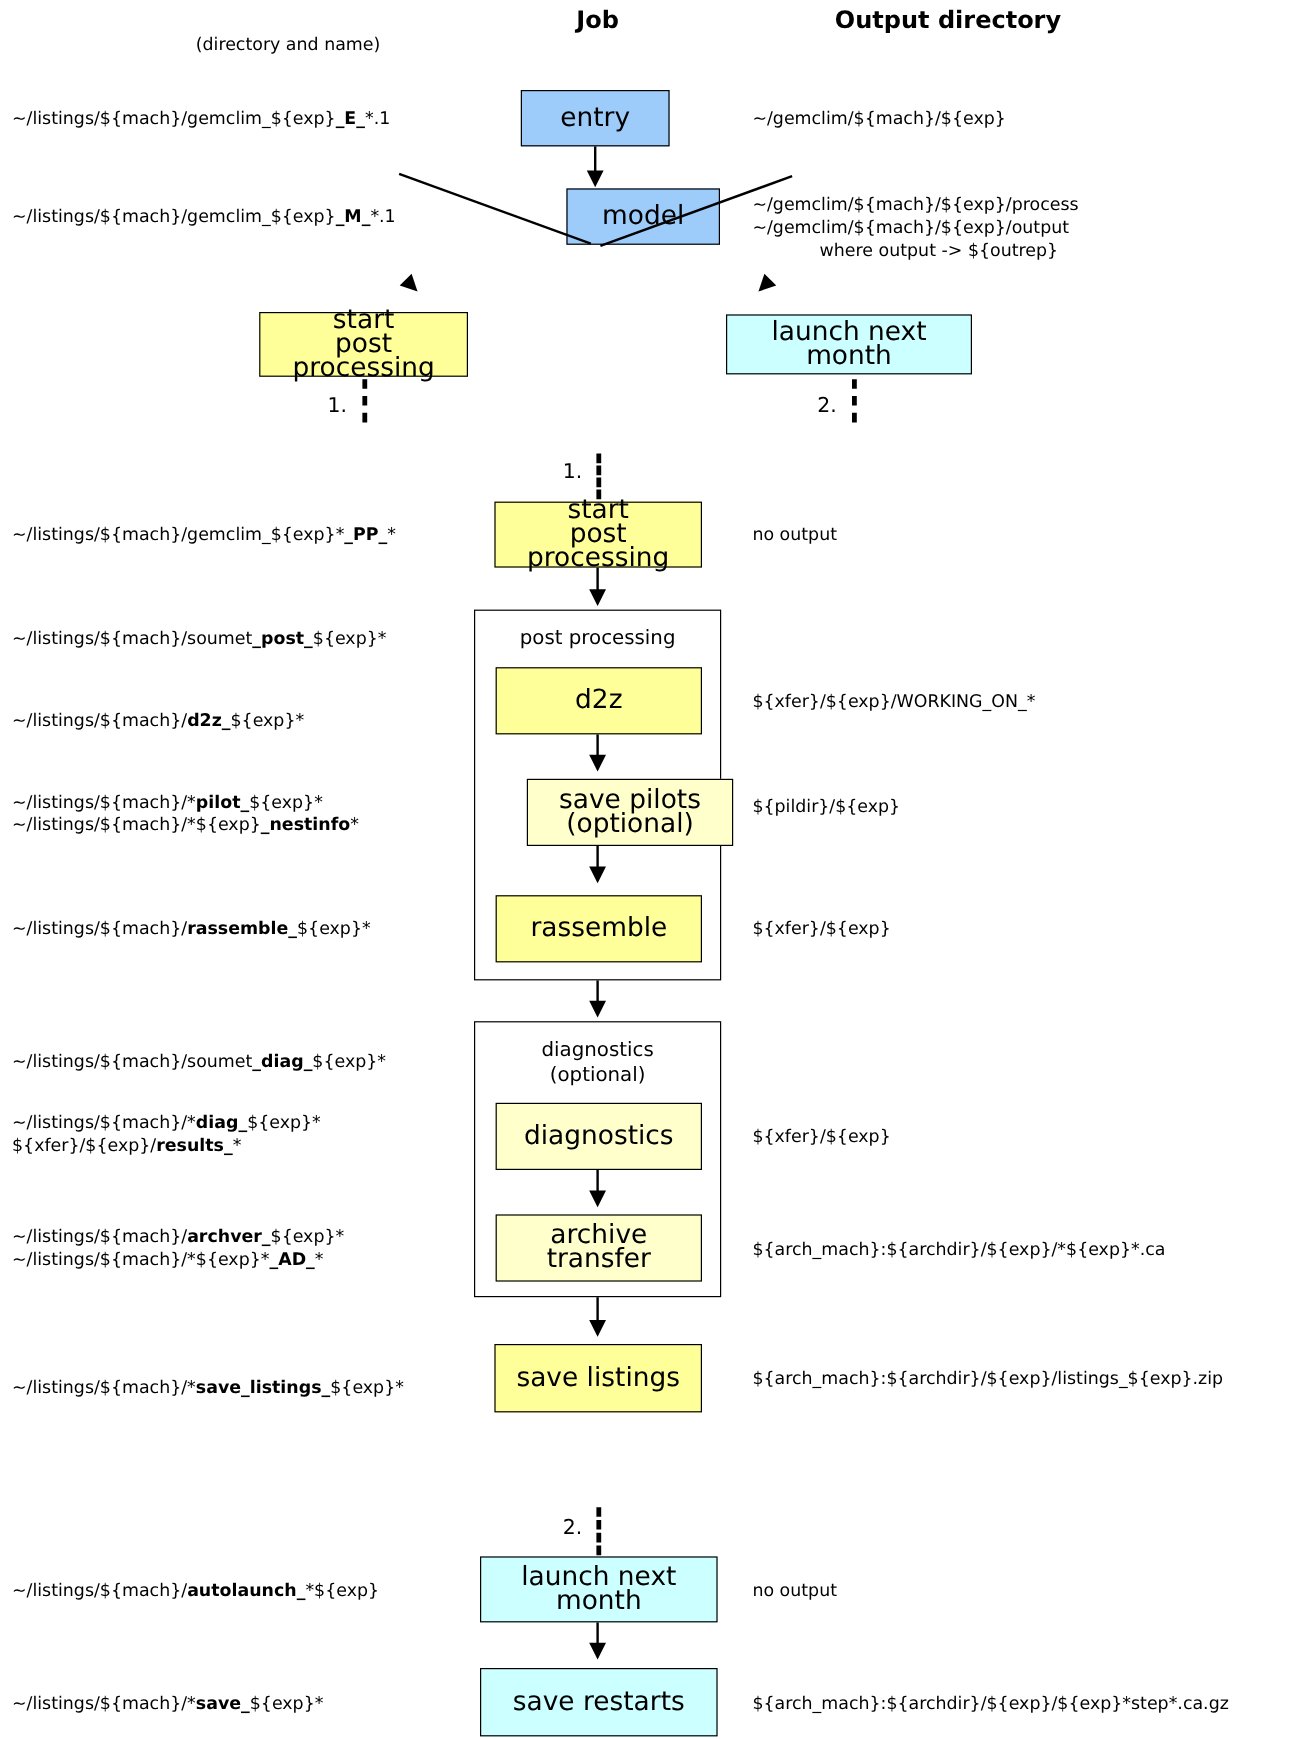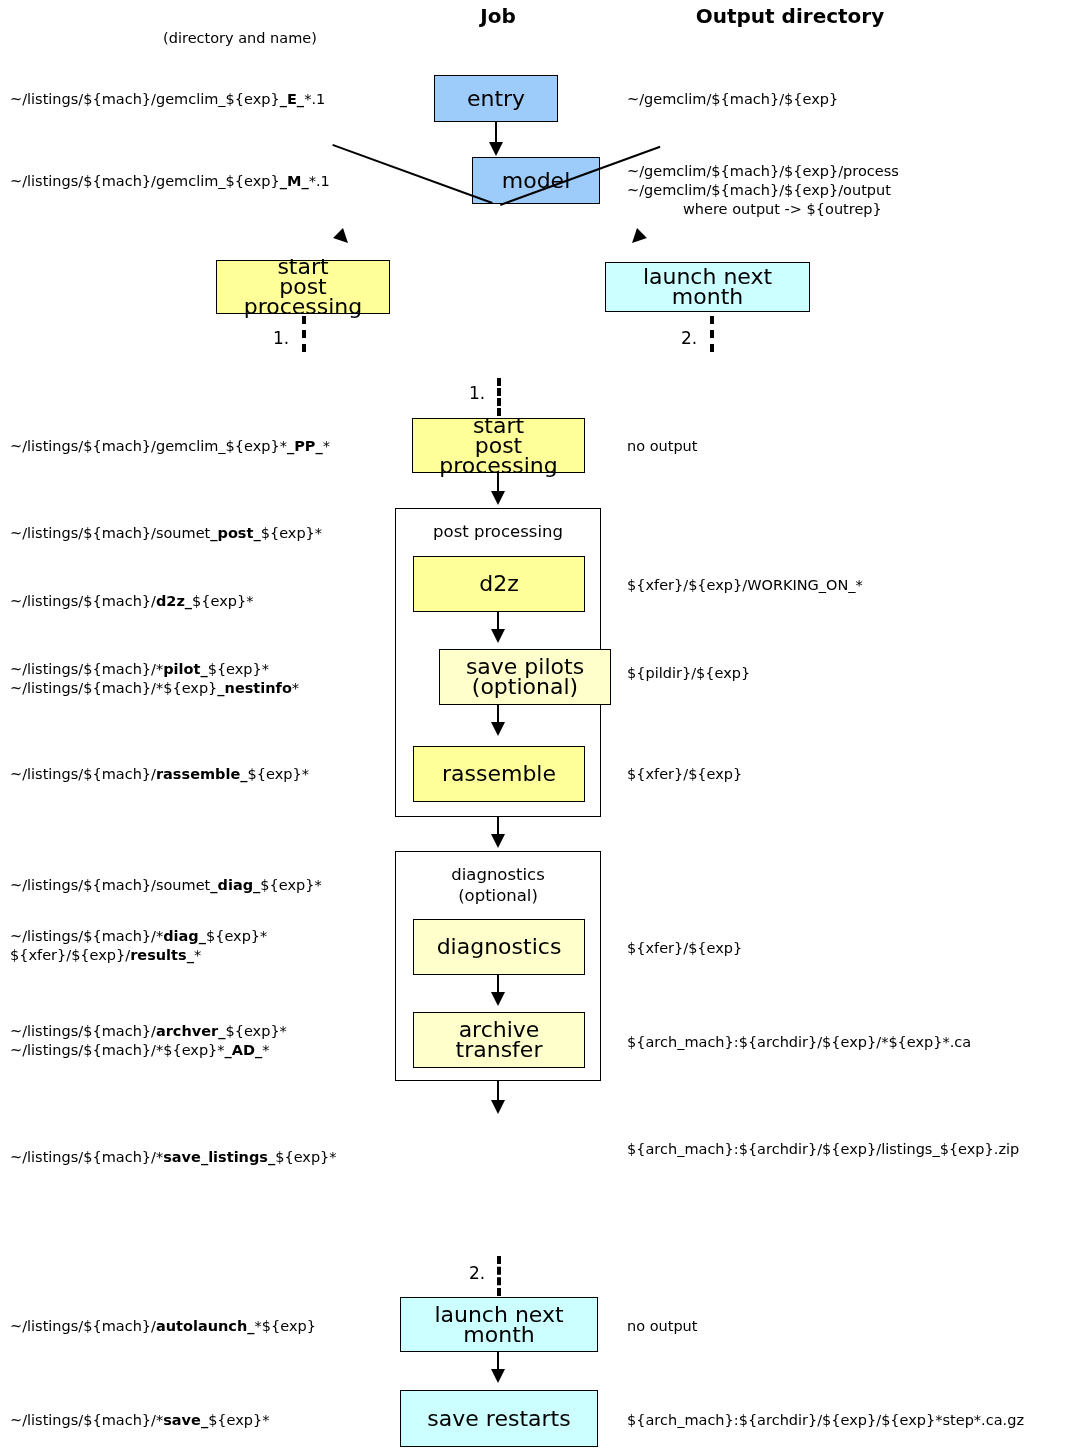--- a/index.html
+++ b/index.html
@@ -217,20 +217,21 @@
   <div class="abs listing-text" style="left:10px; top:1022px;">
     <div>~/listings/${mach}/<b>archver_</b>${exp}*</div>
     <div>~/listings/${mach}/*${exp}*<b>_AD_</b>*</div>
   </div>
   <div class="abs node pale" style="left:413px; top:1012px; width:172px; height:56px;">archive transfer</div>
   <div class="abs output-text" style="left:627px; top:1033px;">${arch_mach}:${archdir}/${exp}/*${exp}*.ca</div>
 
   <div class="abs arrow-v" style="left:497px; top:1081px; height:24px;"></div>
   <div class="abs arrow-head" style="left:491px; top:1100px;"></div>
 
+  <div class="abs node yellow" style="left:412px; top:1120px; width:173px; height:57px;">save listings</div>
   <div class="abs listing-text" style="left:10px; top:1148px;">~/listings/${mach}/*<b>save_listings_</b>${exp}*</div>
   <div class="abs output-text" style="left:627px; top:1140px;">${arch_mach}:${archdir}/${exp}/listings_${exp}.zip</div>
 
   <div class="abs dash-v" style="left:497px; top:1256px; height:40px;"></div>
   <div class="abs dash-label" style="left:469px; top:1265px;">2.</div>
 
   <div class="abs node cyan" style="left:400px; top:1297px; width:198px; height:55px;">launch next month</div>
   <div class="abs listing-text" style="left:10px; top:1317px;">~/listings/${mach}/<b>autolaunch_</b>*${exp}</div>
   <div class="abs output-text" style="left:627px; top:1317px;">no output</div>
 

